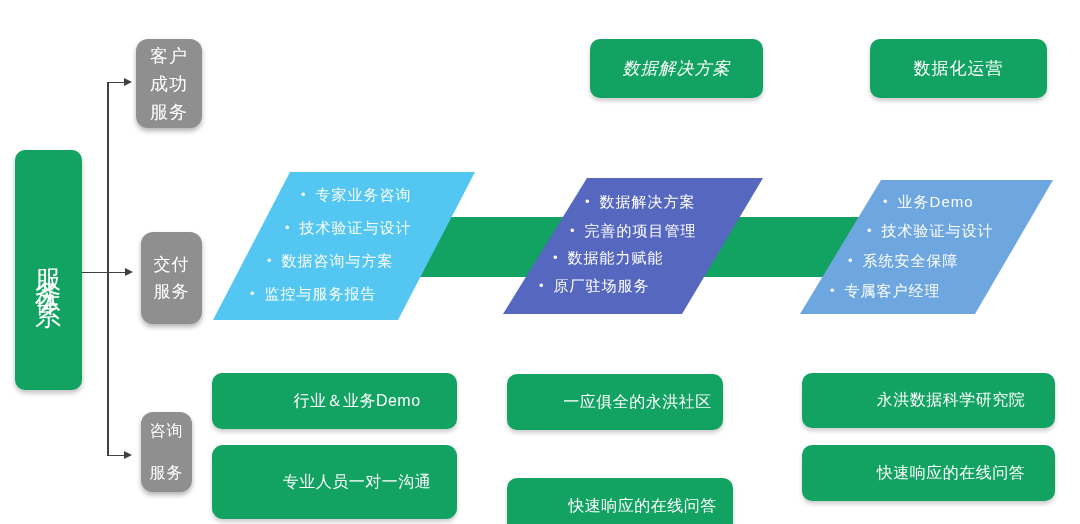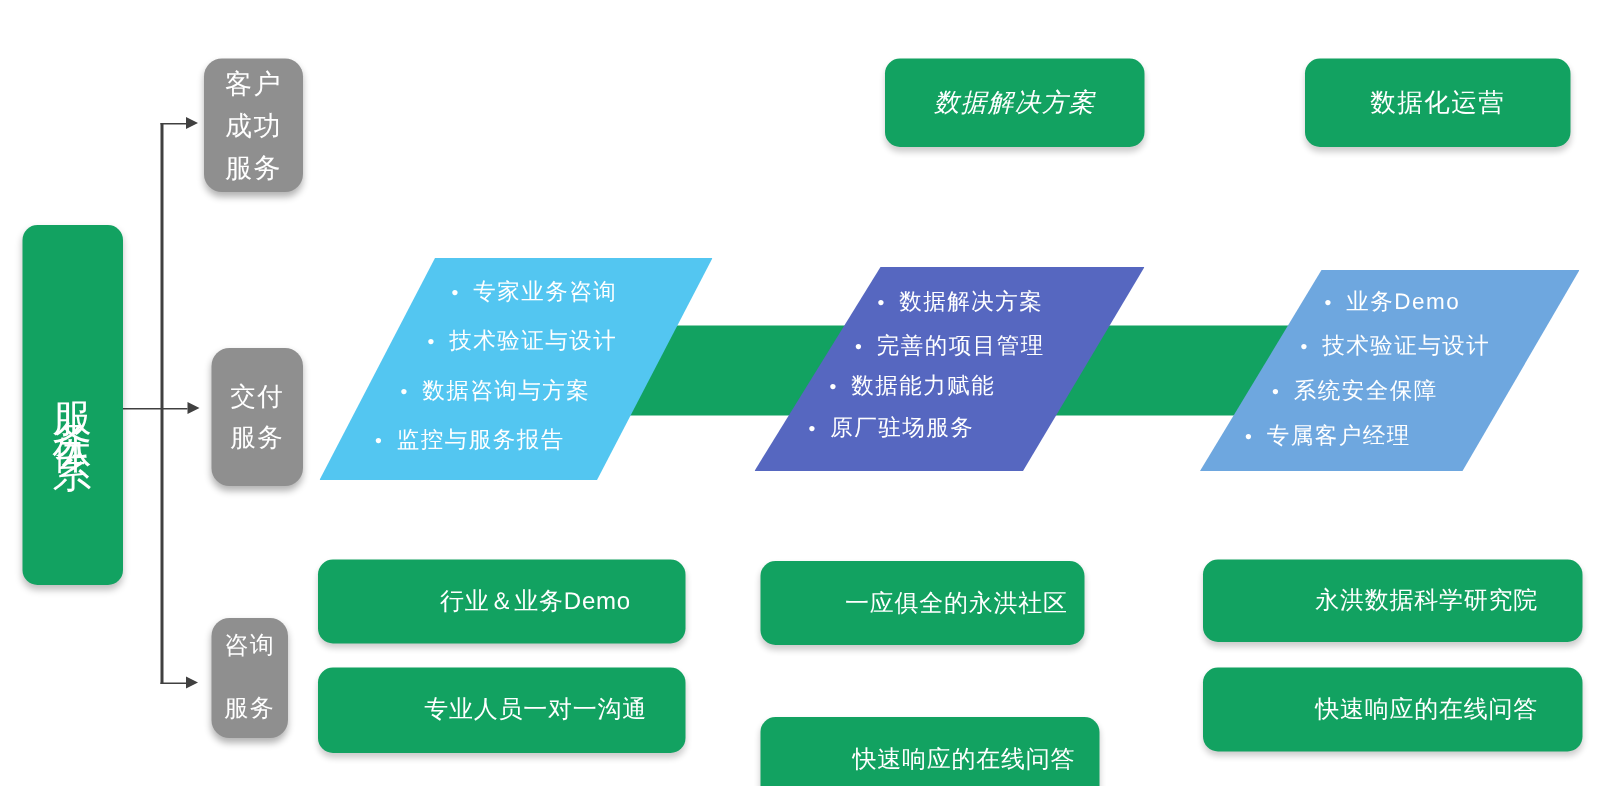--- a/index.html
+++ b/index.html
@@ -51,21 +51,21 @@
     display:flex;align-items:center;justify-content:center;text-align:center;
     box-shadow:0 3px 4px rgba(0,0,0,.2);z-index:2;
   }
   .pill.top{font-size:17px;letter-spacing:1px;font-weight:400;}
   .tp1{left:293px;top:40px;width:172px;height:58px;}
   .tp2{left:590px;top:39px;width:173px;height:59px;font-style:italic;}
   .tp3{left:870px;top:39px;width:177px;height:59px;}
 
   .pill.bold{font-size:16px;font-weight:400;letter-spacing:0.5px;padding-left:45px;}
   .bp11{left:212px;top:373px;width:245px;height:56px;}
-  .bp12{left:212px;top:445px;width:245px;height:57px;}
+  .bp12{left:212px;top:445px;width:245px;height:74px;border-radius:11px;}
   .bp21{left:507px;top:374px;width:216px;height:56px;}
   .bp22{left:507px;top:446px;width:226px;height:56px;margin-top:32px;}
   .bp31{left:802px;top:373px;width:253px;height:55px;}
   .bp32{left:802px;top:445px;width:253px;height:56px;}
 
   
   .band{
     position:absolute;left:375px;top:217px;width:545px;height:60px;
     background:#12A261;z-index:1;
   }

